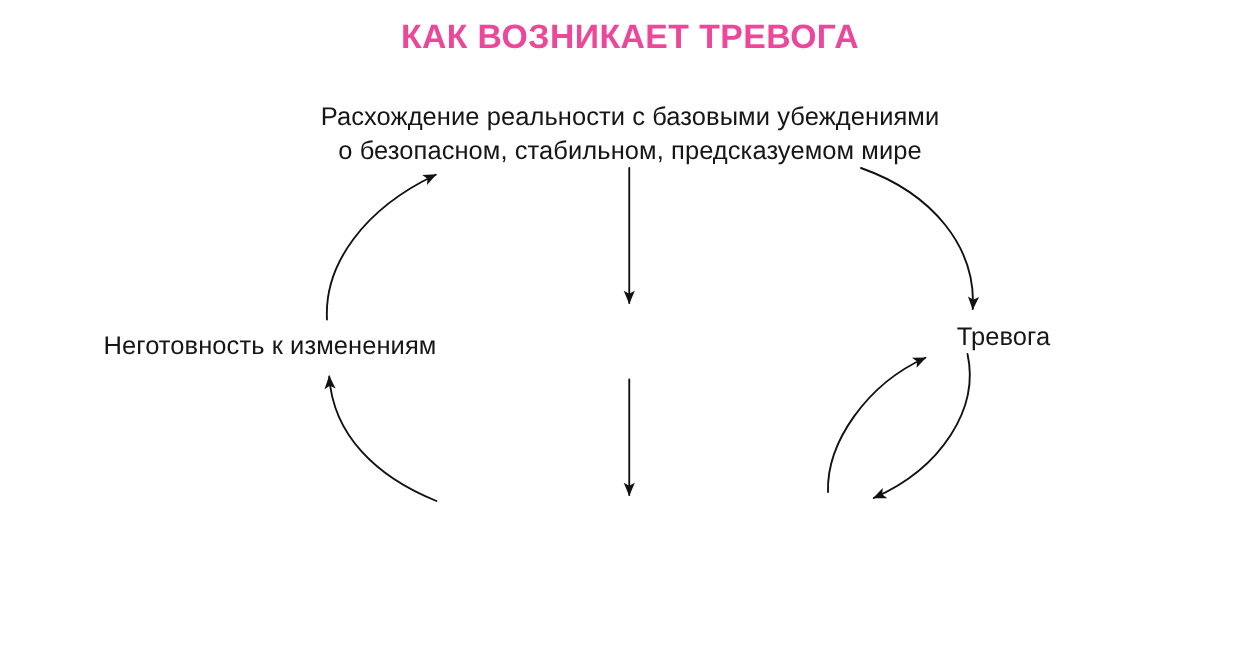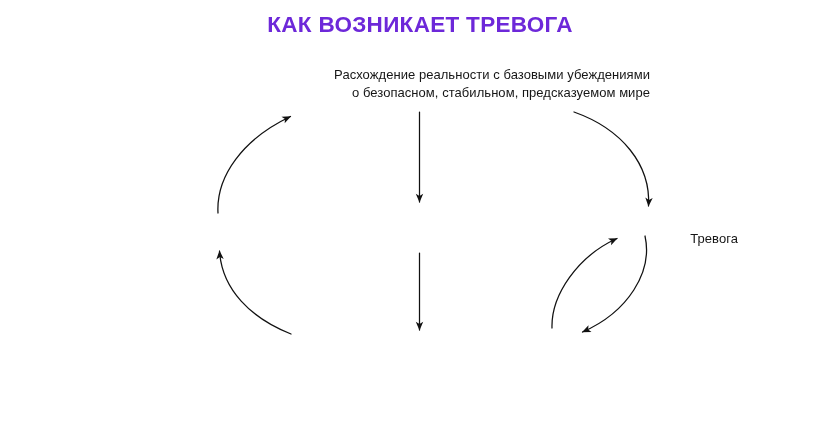--- a/index.html
+++ b/index.html
@@ -21,61 +21,61 @@
   }
   #diagram-svg {
     position: absolute;
     left: 0;
     top: 0;
     width: 840px;
     height: 439px;
   }
   .node-label {
     position: absolute;
-    text-align: right;
+    text-align: center;
     color: #161616;
     line-height: 1.38;
     white-space: pre-line;
-    font-size: 13px;
+    font-size: 17px;
     letter-spacing: 0.05px;
   }
   #node-top {
     left: 190px;
     top: 66px;
     width: 460px;
   }
   #node-left {
     left: 52px;
     top: 219px;
     width: 256px;
   }
   #node-center {
     left: 320px;
     top: 210px;
     width: 200px;
   }
   #node-right {
     left: 600px;
-    top: 230px;
+    top: 213px;
     width: 138px;
   }
   #node-bottom {
     left: 190px;
     top: 338px;
     width: 460px;
   }
   #page-title {
     position: absolute;
     left: 0;
     top: 12px;
     width: 840px;
     text-align: center;
     font-size: 22.5px;
     font-weight: bold;
-    color: #6d28d9;
+    color: #ec4899;
     letter-spacing: 0.3px;
   }
   #footer {
     position: absolute;
     left: 0;
     top: 380px;
     width: 840px;
     height: 59px;
   }
 </style>
@@ -106,20 +106,21 @@
 
       <path d="M552,328 C551,295 578,256 617,238.5" marker-end="url(#ah)"></path>
 
       <path d="M645,236 C653,272 628,312 582.5,332" marker-end="url(#ah)"></path>
     </g>
   </svg>
 
   <div class="node-label" id="node-top">Расхождение реальности с базовыми убеждениями
 о безопасном, стабильном, предсказуемом мире</div>
 
+  <div class="node-label" id="node-left">Неготовность к изменениям</div>
 
 
   <div class="node-label" id="node-right">Тревога</div>
 
 
   <div id="footer">
     
     
   </div>
 

